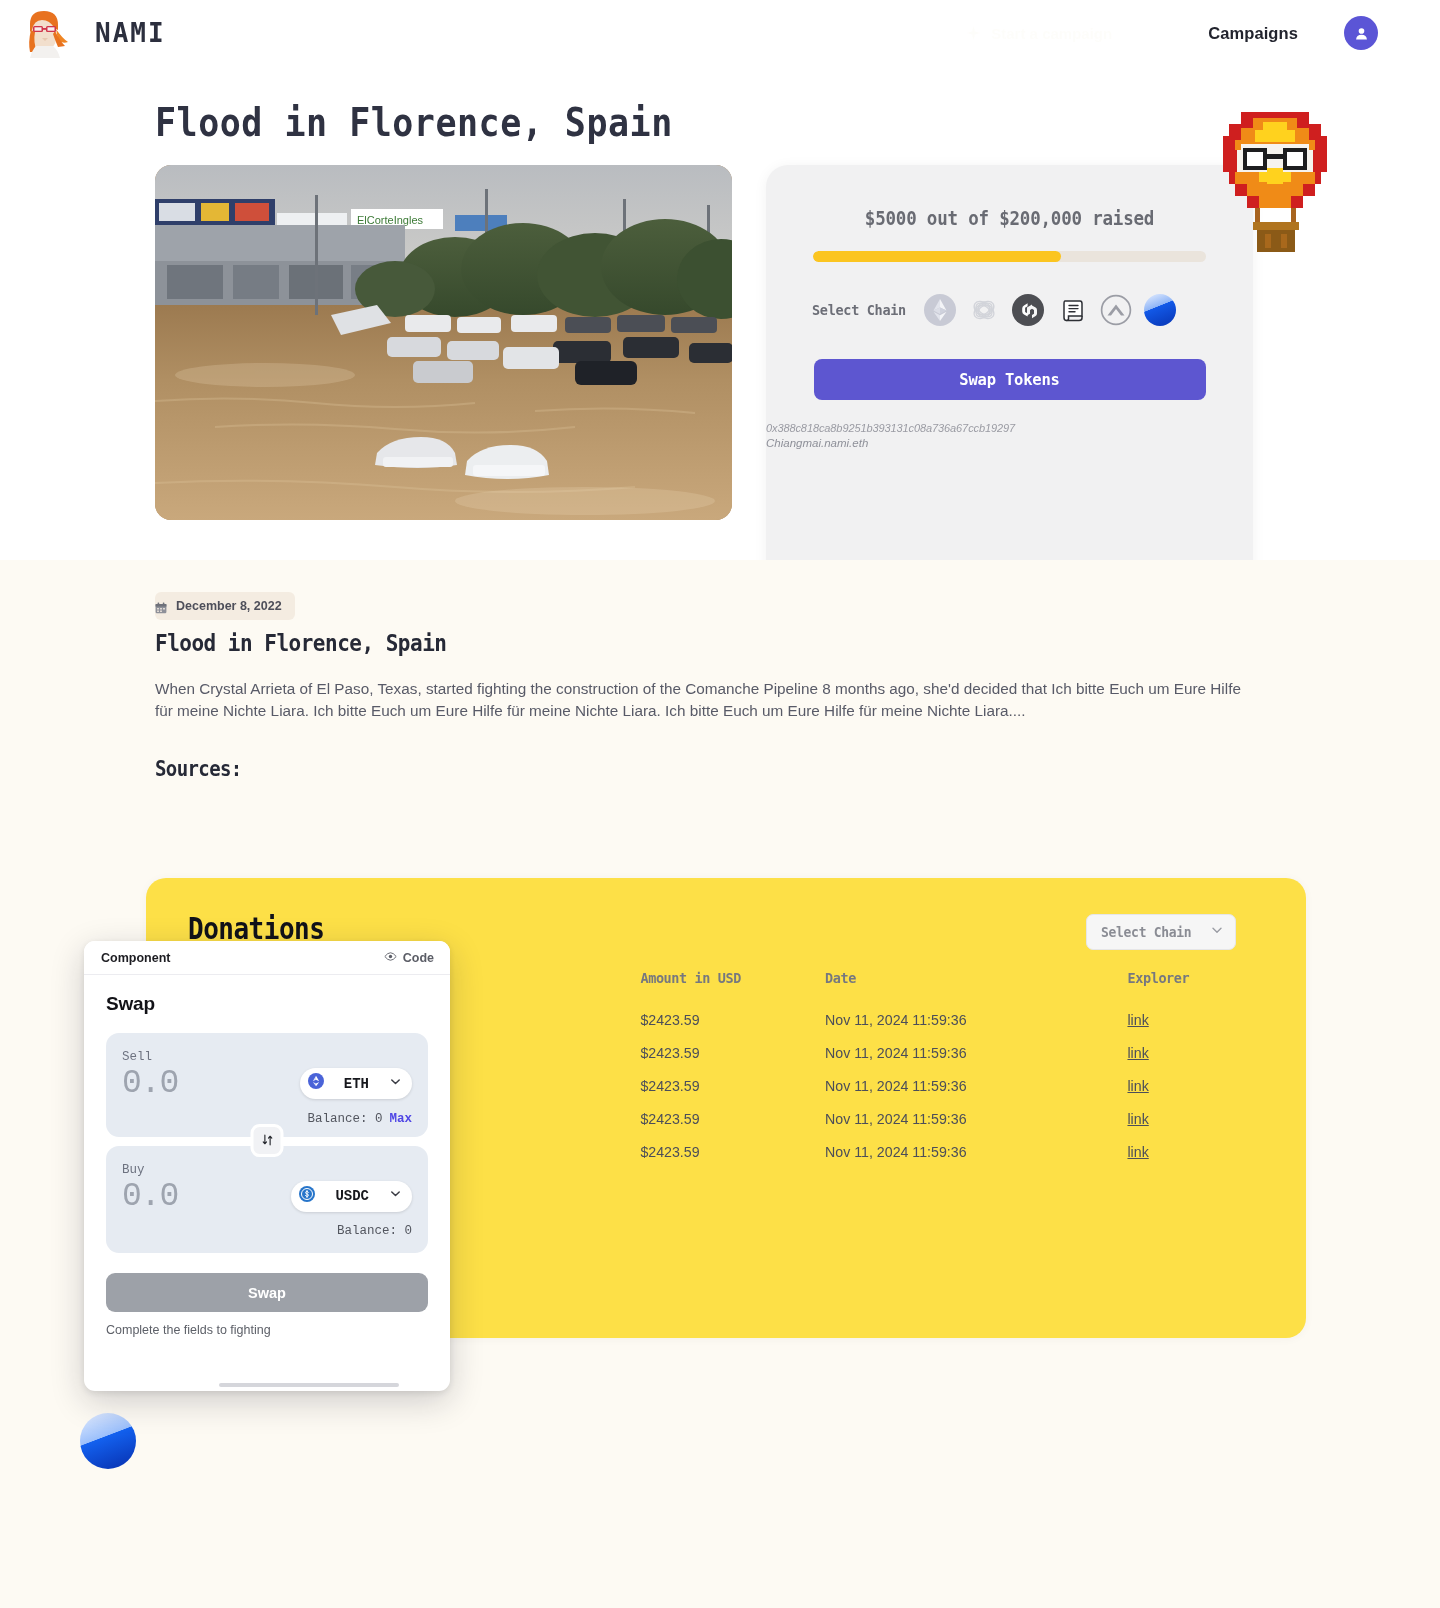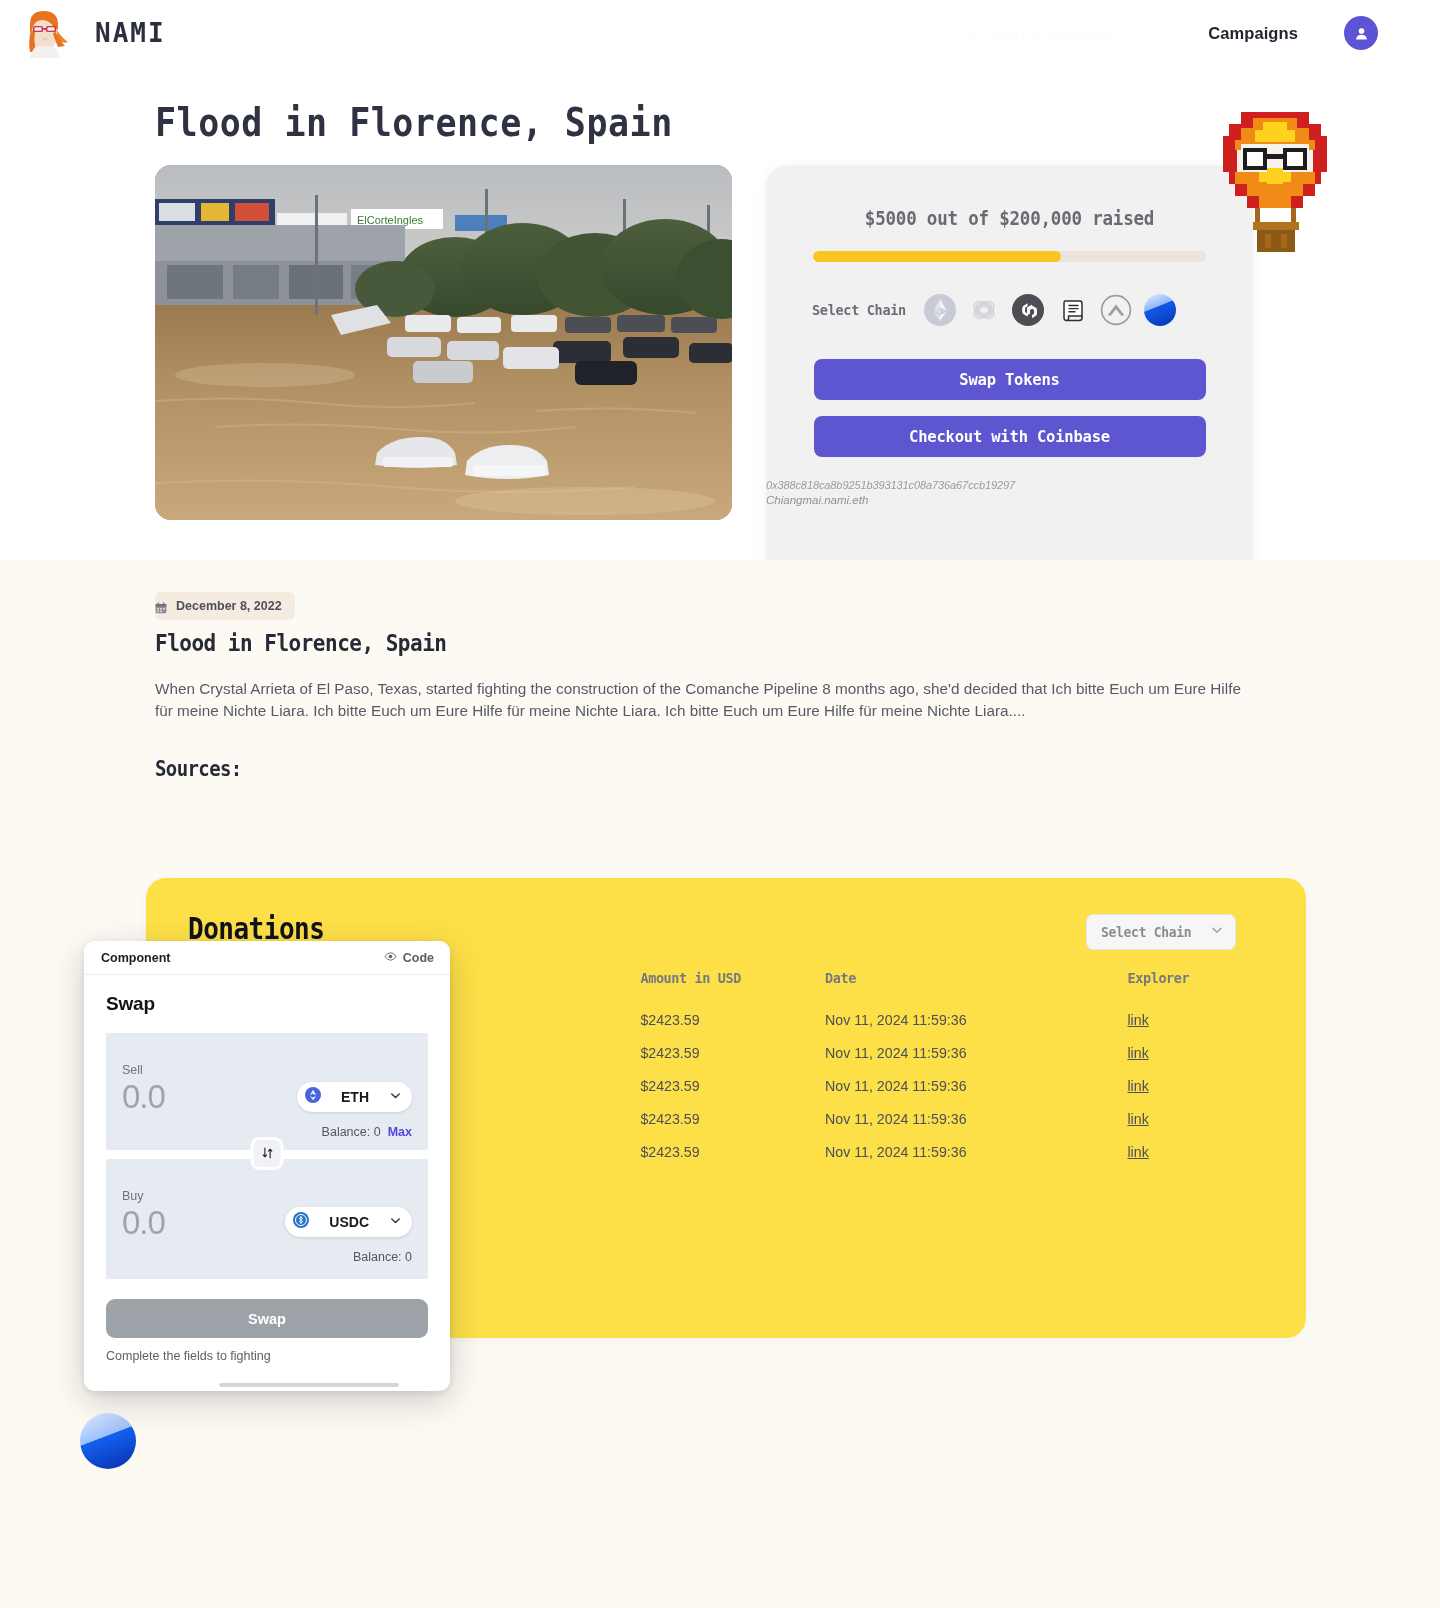--- a/index.html
+++ b/index.html
@@ -248,22 +248,23 @@
   }
   .sw-tab-left { font-size: 12.5px; font-weight: 700; color: #1d1d22; }
   .sw-tab-right {
     display: flex; align-items: center; gap: 6px;
     font-size: 12.5px; color: #5b5d66; font-weight: 600;
   }
   .sw-body { padding: 18px 22px 0 22px; }
   .sw-title { font-size: 19px; font-weight: 700; color: #121217; letter-spacing: -0.2px; }
   .sw-panel {
     margin-top: 18px; background: #e6ebf2;
-    border-radius: 2px; padding: 30px 16px 11px 16px;
+    border-radius: 13px; padding: 17px 16px 11px 16px;
     position: relative;
+    font-family: Liberation Mono, monospace;
   }
   .sw-panel.buy { margin-top: 9px; padding-bottom: 15px; }
   .sw-panel-label { font-size: 12.5px; color: #6d7280; }
   .sw-amount-row { display: flex; align-items: center; justify-content: space-between; margin-top: 1px; }
   .sw-amount { font-size: 33px; color: #9ea4af; letter-spacing: -1px; line-height: 1.14; }
   .token-pill {
     display: flex; align-items: center; gap: 20px;
     background: #ffffff; border-radius: 999px;
     padding: 5px 10px 5px 8px;
     box-shadow: 0 1px 3px rgba(0,0,0,.13);
@@ -511,21 +512,20 @@
               <stop offset="49%" stop-color="#1259e8"></stop>
               <stop offset="100%" stop-color="#0b3fc2"></stop>
             </linearGradient>
           </defs>
           <circle cx="16" cy="16" r="16" fill="url(#baseg)"></circle>
         </svg>
       </span>
     </div>
 
     <button class="cta-btn first">Swap Tokens</button>
-    <button class="cta-btn second">Checkout with Coinbase</button>
 
     <div class="addr-block">
       <div class="addr-hash">0x388c818ca8b9251b393131c08a736a67ccb19297</div>
       <div class="addr-ens">Chiangmai.nami.eth</div>
     </div>
   </div>
 </div>
 
 <div class="balloon">
   <svg viewBox="0 0 120 172" width="120" height="172" shape-rendering="crispEdges">

